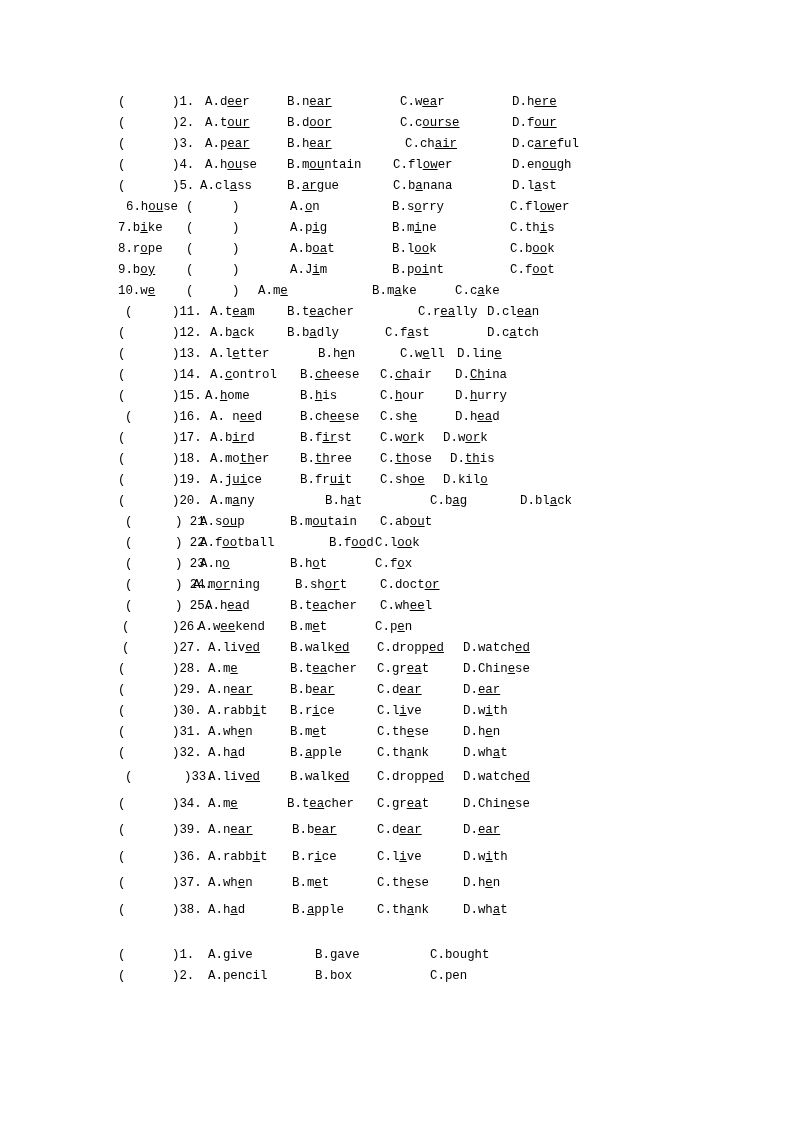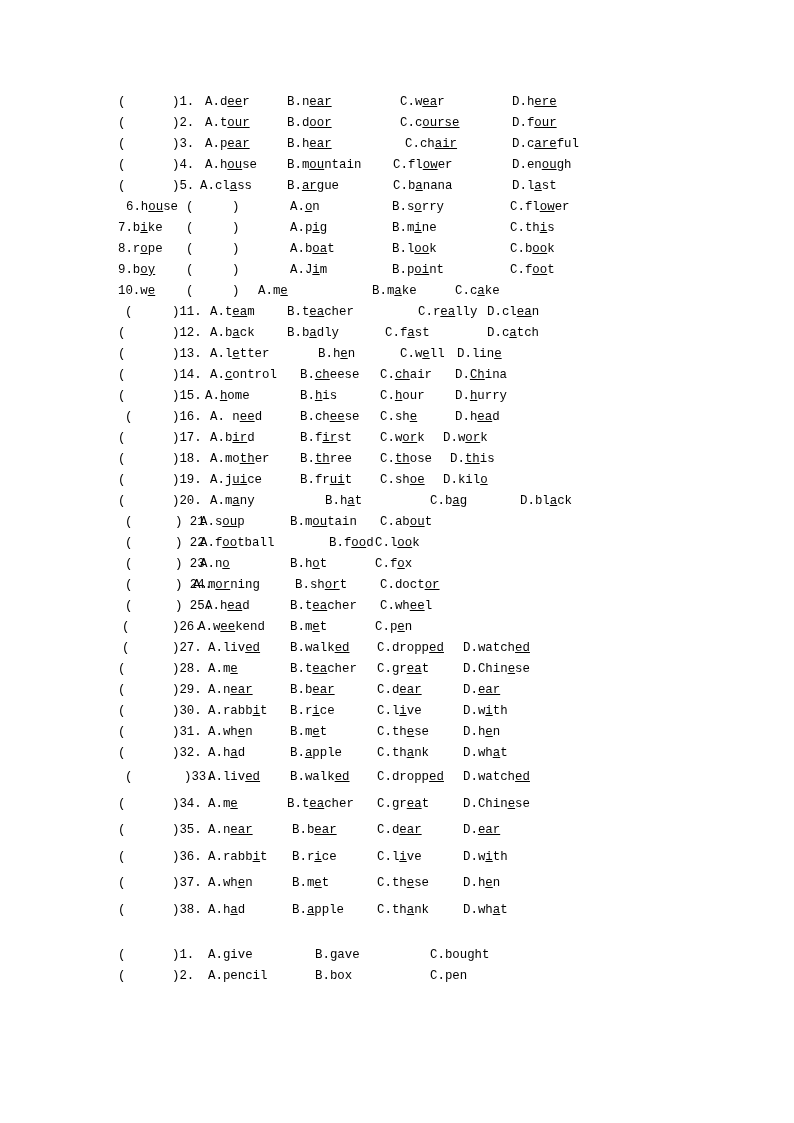--- a/index.html
+++ b/index.html
@@ -327,21 +327,21 @@
       <div class="qrow tall">
         <span class="cell" style="left: 0px;">(</span>
         <span class="cell" style="left: 54px;">)34.</span>
         <span class="cell" style="left: 90px;"><span>A.</span><span>m<u class="ul">e</u></span></span>
         <span class="cell" style="left: 169px;"><span>B.</span><span>t<u class="ul">ea</u>cher</span></span>
         <span class="cell" style="left: 259px;"><span>C.</span><span>gr<u class="ul">ea</u>t</span></span>
         <span class="cell" style="left: 345px;"><span>D.</span><span>Chin<u class="ul">e</u>se</span></span>
       </div>
       <div class="qrow tall">
         <span class="cell" style="left: 0px;">(</span>
-        <span class="cell" style="left: 54px;">)35.</span>
+        <span class="cell" style="left: 54px;">)39.</span>
         <span class="cell" style="left: 90px;"><span>A.</span><span>n<u class="ul">ear</u></span></span>
         <span class="cell" style="left: 174px;"><span>B.</span><span>b<u class="ul">ear</u></span></span>
         <span class="cell" style="left: 259px;"><span>C.</span><span>d<u class="ul">ear</u></span></span>
         <span class="cell" style="left: 345px;"><span>D.</span><span><u class="ul">ear</u></span></span>
       </div>
       <div class="qrow tall">
         <span class="cell" style="left: 0px;">(</span>
         <span class="cell" style="left: 54px;">)36.</span>
         <span class="cell" style="left: 90px;"><span>A.</span><span>rabb<u class="ul">i</u>t</span></span>
         <span class="cell" style="left: 174px;"><span>B.</span><span>r<u class="ul">i</u>ce</span></span>

